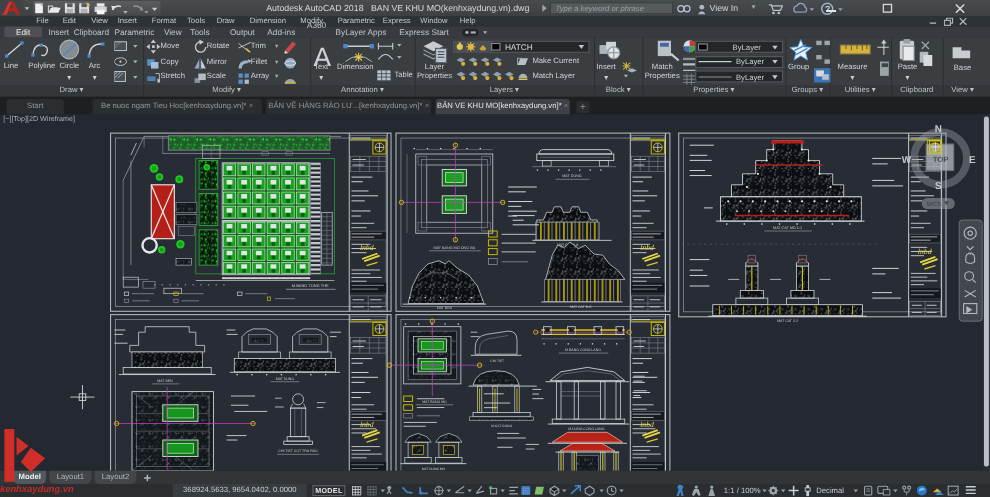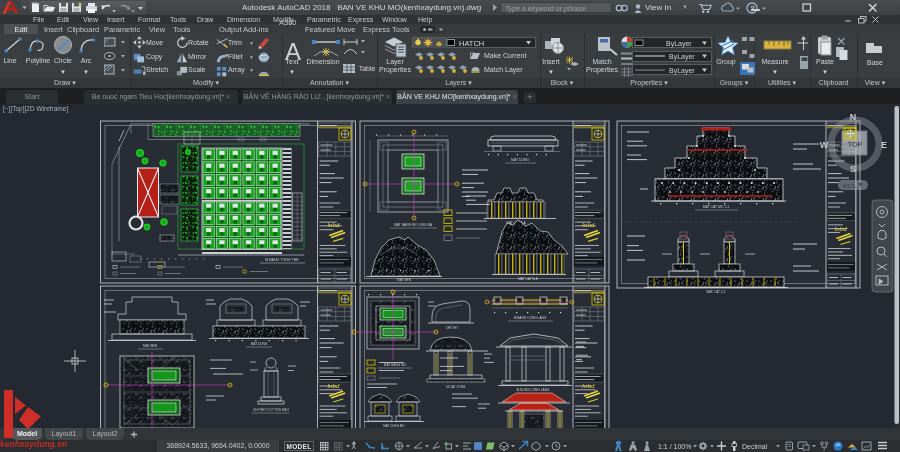--- a/index.html
+++ b/index.html
@@ -107,25 +107,25 @@
 <svg class="abs" style="left:872px;top:16px" width="8" height="8">
     <path d="M0.5 0.5 L6.5 6.5 M6.5 0.5 L0.5 6.5" stroke="#b9bdc0"></path>
   </svg>
 <div class="abs" style="left:0;top:24px;width:900px;height:10px;background:#373b3e"></div>
 <div class="abs" style="left:4px;top:24px;width:34px;height:10px;background:#4d5154;color:#edeff0;font-size:7.5px;line-height:11px;text-align:center;border-radius:2px 2px 0 0">Edit</div>
 <div class="txt" style="left:44px;top:24px;height:10px;color:#c3c7ca;font-size:7.5px;line-height:11px">Insert</div>
 <div class="txt" style="left:67px;top:24px;height:10px;color:#c3c7ca;font-size:7.5px;line-height:11px">Clipboard</div>
 <div class="txt" style="left:104px;top:24px;height:10px;color:#c3c7ca;font-size:7.5px;line-height:11px">Parametric</div>
 <div class="txt" style="left:149px;top:24px;height:10px;color:#c3c7ca;font-size:7.5px;line-height:11px">View</div>
 <div class="txt" style="left:173px;top:24px;height:10px;color:#c3c7ca;font-size:7.5px;line-height:11px">Tools</div>
-<div class="txt" style="left:219px;top:24px;height:10px;color:#c3c7ca;font-size:7.5px;line-height:11px">Output</div>
+<div class="txt" style="left:209px;top:24px;height:10px;color:#c3c7ca;font-size:7.5px;line-height:11px">Output</div>
 <div class="txt" style="left:243px;top:24px;height:10px;color:#c3c7ca;font-size:7.5px;line-height:11px">Add-ins</div>
 <div class="txt" style="left:279px;top:17px;height:10px;color:#c3c7ca;font-size:7.5px;line-height:11px">A360</div>
-<div class="txt" style="left:305px;top:24px;height:10px;color:#c3c7ca;font-size:7.5px;line-height:11px">Featured Move</div>
-<div class="txt" style="left:363px;top:24px;height:10px;color:#c3c7ca;font-size:7.5px;line-height:11px">Express Tools</div>
+<div class="txt" style="left:305px;top:24px;height:10px;color:#c3c7ca;font-size:7.5px;line-height:11px">ByLayer Apps</div>
+<div class="txt" style="left:363px;top:24px;height:10px;color:#c3c7ca;font-size:7.5px;line-height:11px">Express Start</div>
 <svg class="abs" style="left:420px;top:26px" width="30" height="8">
     <rect width="15" height="7" rx="3.5" fill="#24272a"></rect>
     <circle cx="4.5" cy="3.5" r="1.5" fill="#a8aeb2"></circle>
     <rect x="8" y="2.5" width="4.5" height="2" fill="#a8aeb2"></rect>
     <path d="M19 2.5 l4 0 -2 2.5 z" fill="#a8aeb2"></path>
   </svg>
 <div class="abs" style="left:0;top:34px;width:900px;height:44px;background:#3a3e41"></div>
 <div class="abs" style="left:0;top:78px;width:900px;height:10px;background:#33373a"></div>
 <div class="abs" style="left:130px;top:34px;width:1px;height:54px;background:#2b2f32"></div>
 <div class="abs" style="left:282px;top:34px;width:1px;height:54px;background:#2b2f32"></div>

